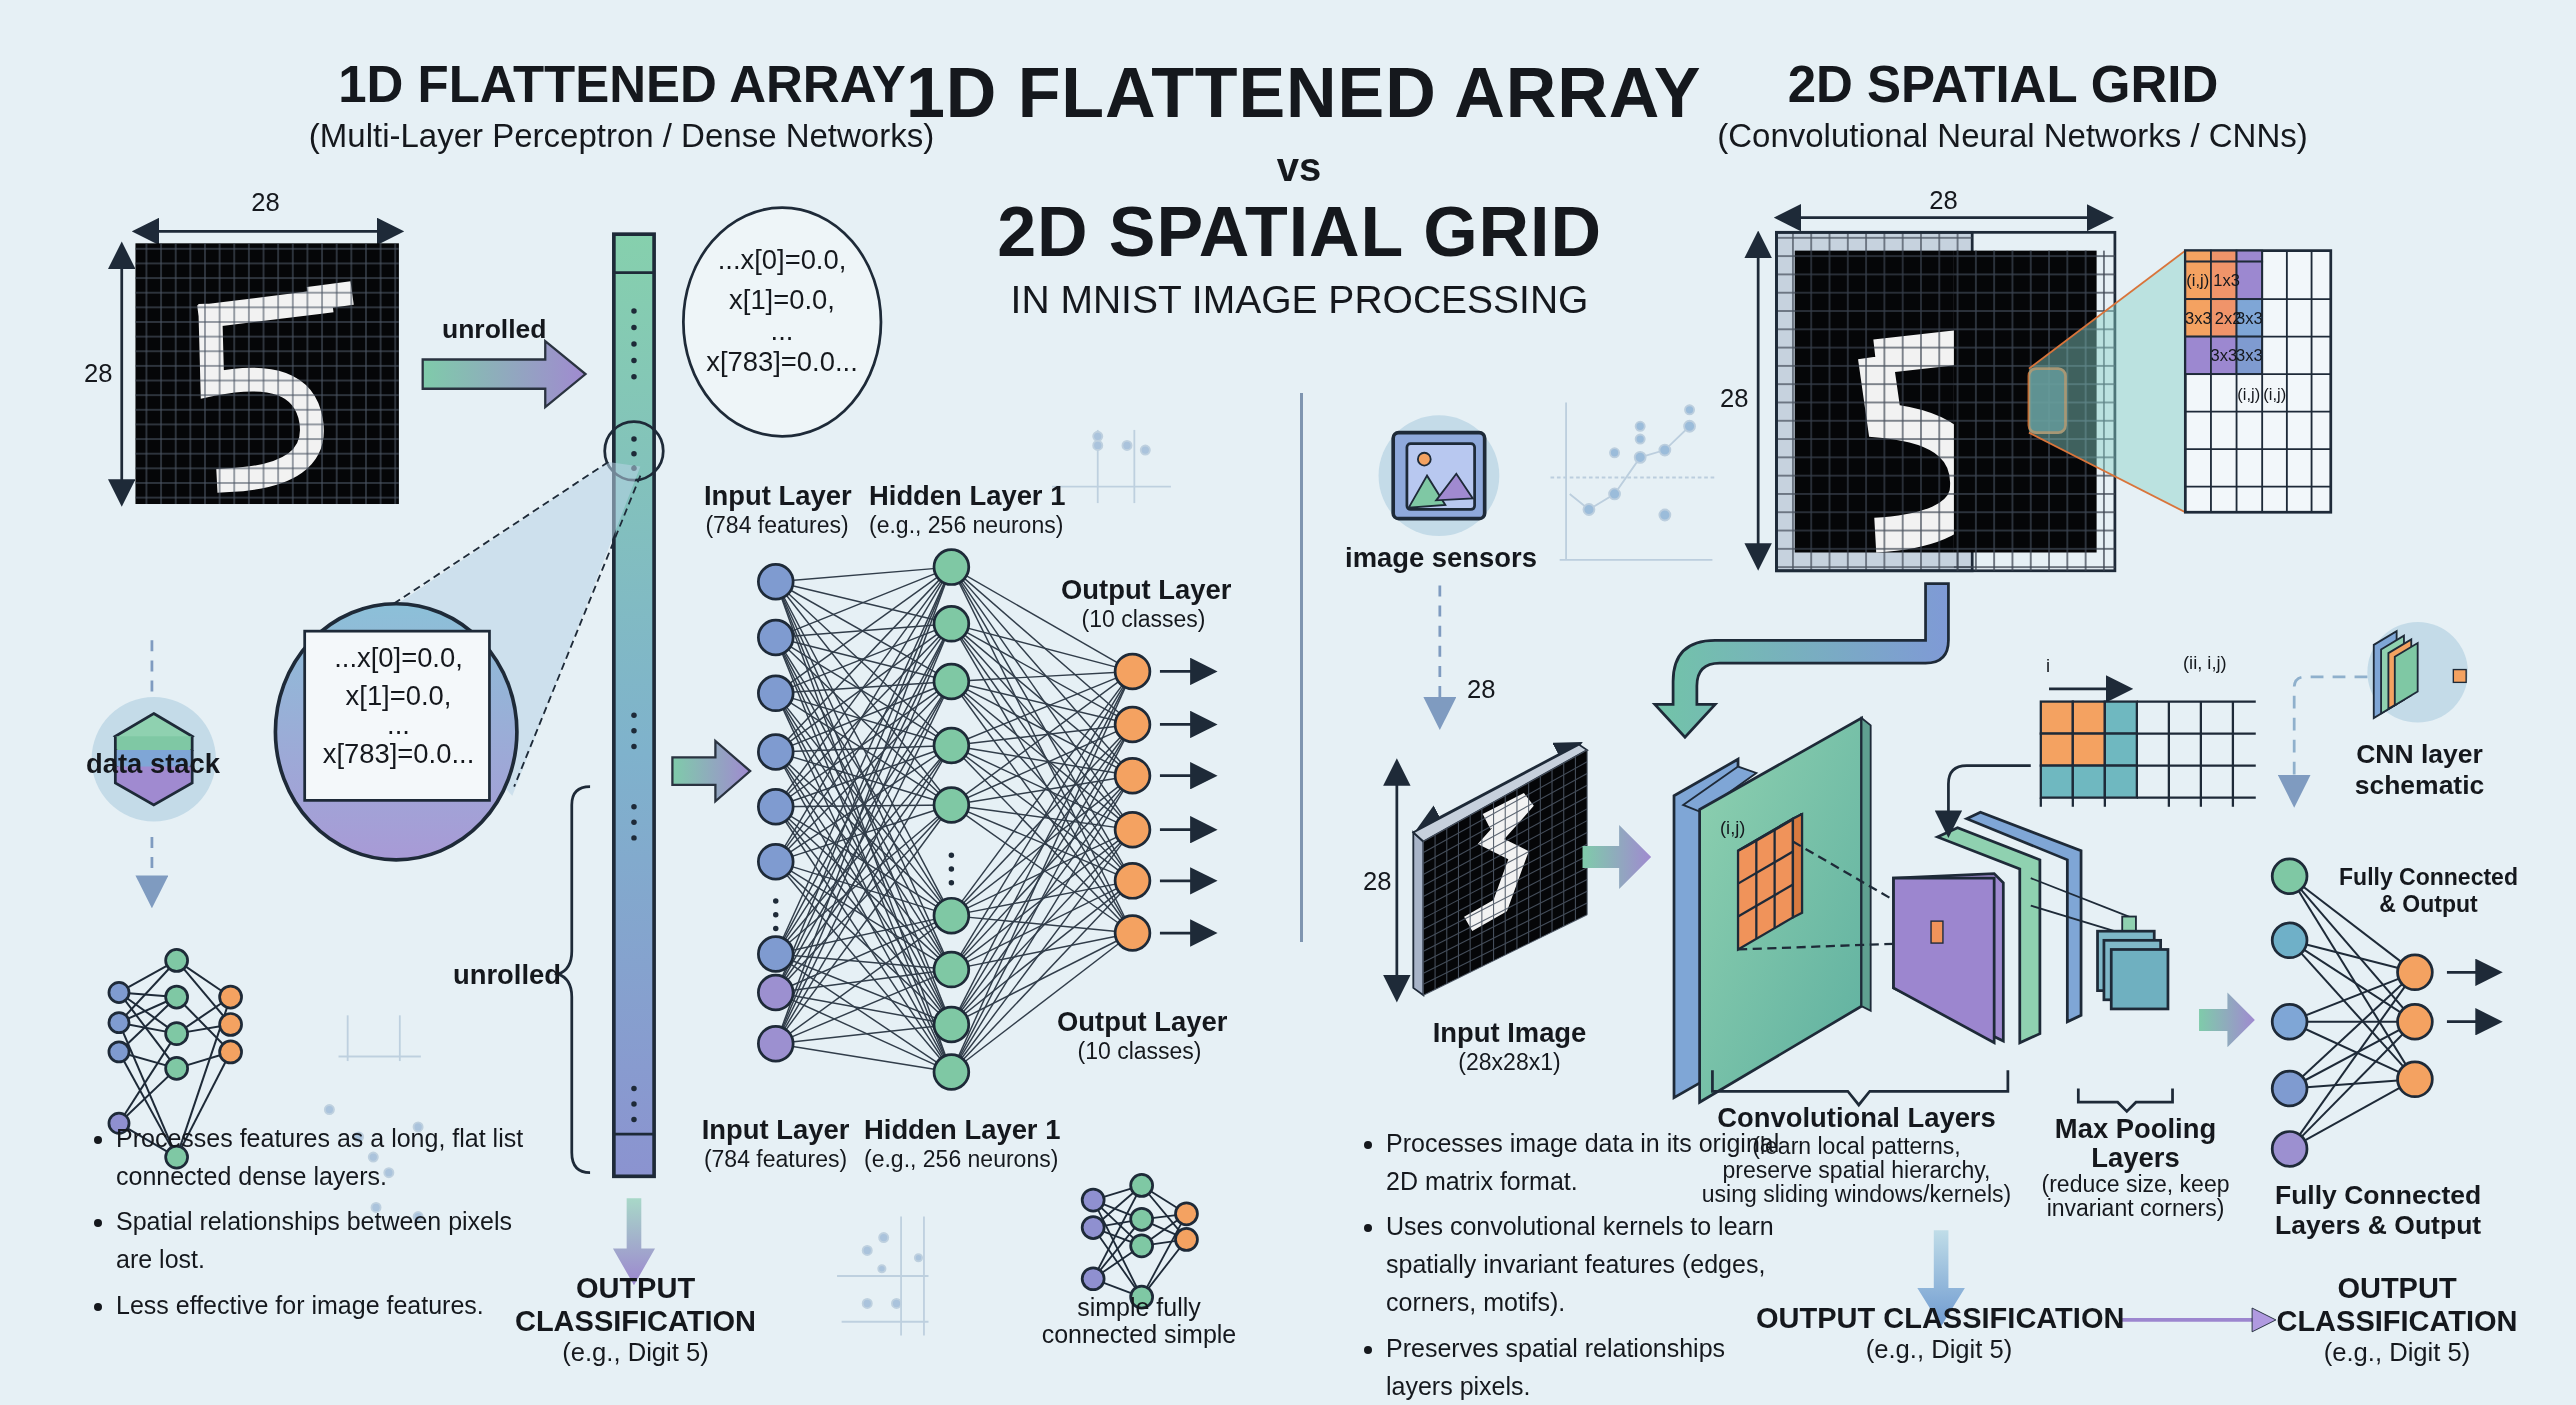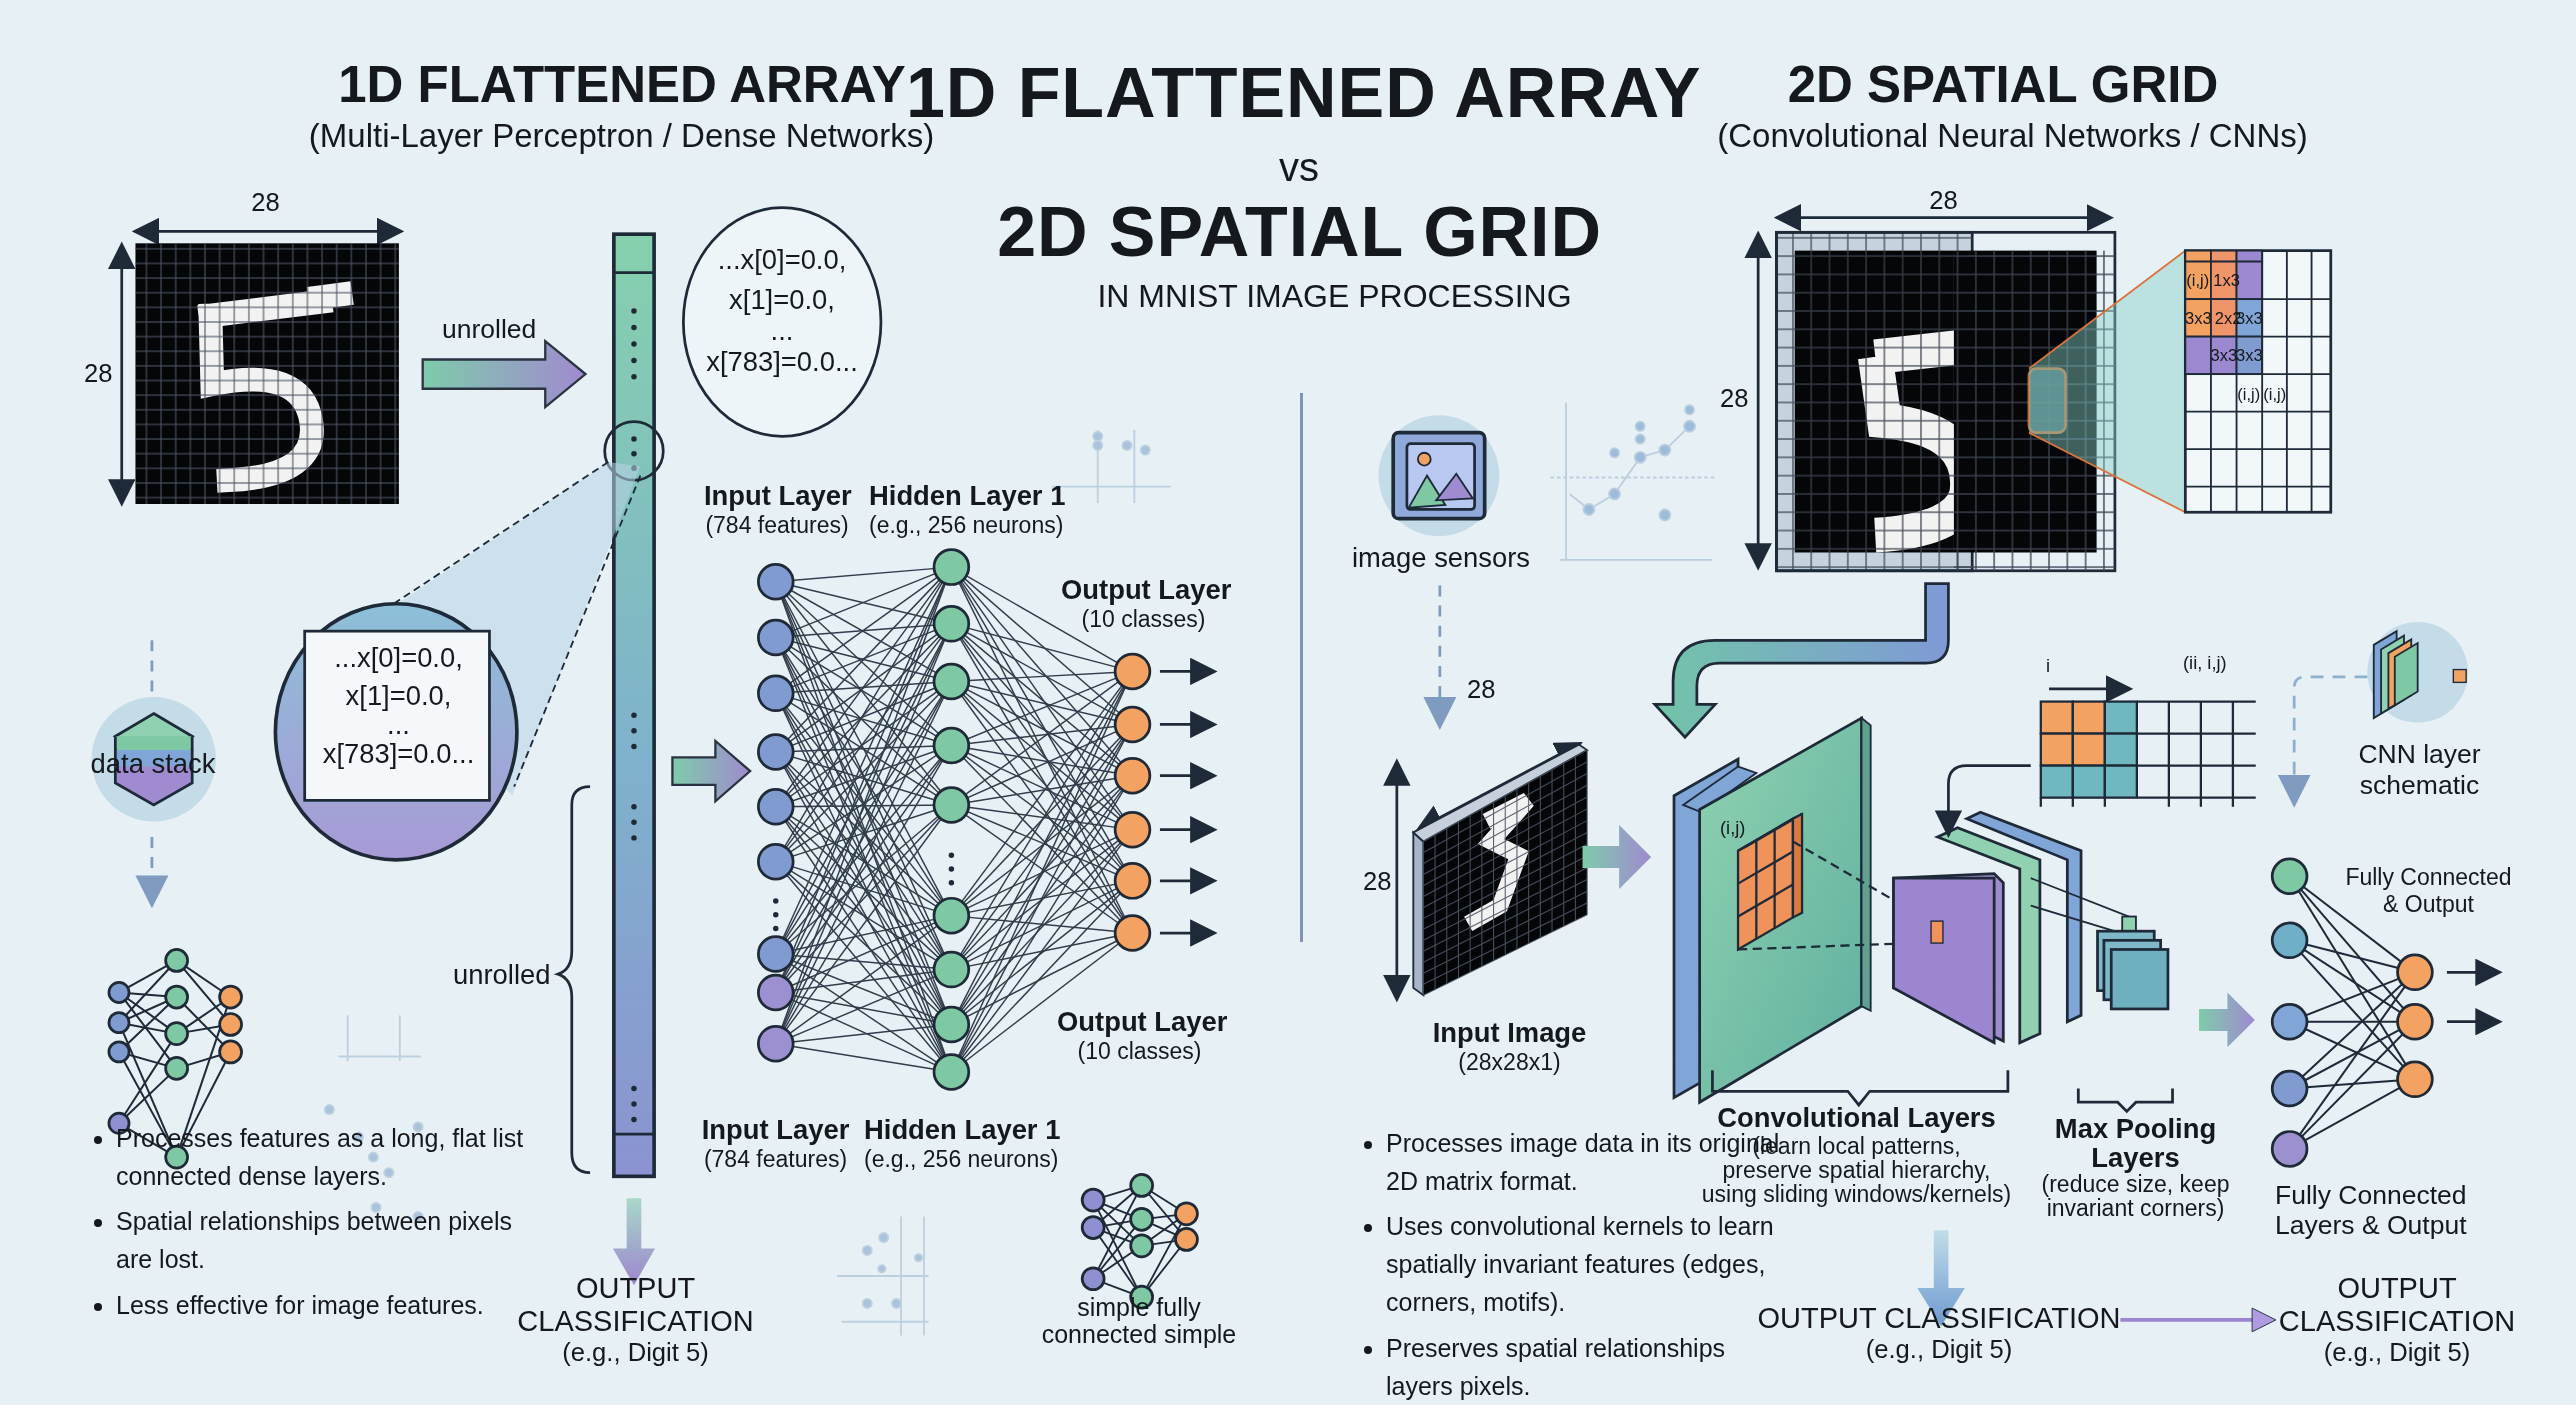--- a/index.html
+++ b/index.html
@@ -1,39 +1,39 @@
 <!DOCTYPE html>
 <html style="font-size:14.6px"><head>
 <meta charset="utf-8">
 <style>
   html,body{margin:0;padding:0;}
   body{width:2576px;height:1405px;overflow:hidden;background:#e6f0f5;font-family:"Liberation Sans","DejaVu Sans",sans-serif;color:#15181d;position:relative;}
   .abs{position:absolute;}
   .t{position:absolute;white-space:nowrap;}
-  .bold{font-weight:normal;}
+  .bold{font-weight:bold;}
   .center{text-align:center;}
   .h-main{font-size:70px;font-weight:bold;letter-spacing:0.9px;}
   .h-side{font-size:51px;font-weight:bold;}
   .sub{font-size:33px;}
   .lbl{font-size:27.4px;font-weight:bold;}
   .lbl-sub{font-size:23px;}
   .bullets{position:absolute;margin:8px;padding-left:24px;font-size:25px;line-height:38px;}
   .bullets li{margin-bottom:7.3px;}
   svg{position:absolute;overflow:visible;}
 </style>
 </head>
 <body>
 
 <div class="t h-side center" style="left:302px;top:55px;width:640px;">1D FLATTENED ARRAY</div>
 <div class="t sub center" style="left:274px;top:117px;width:695px;">(Multi-Layer Perceptron / Dense Networks)</div>
 
 <div class="t h-main center" style="left:906px;top:53px;width:787px;">1D FLATTENED ARRAY</div>
 <div class="t bold center" style="left:1189px;top:145px;width:220px;font-size:40px;">vs</div>
 <div class="t h-main center" style="left:906px;top:192px;width:787px;">2D SPATIAL GRID</div>
-<div class="t center" style="left:941px;top:278px;width:787px;font-size:32px;">IN MNIST IMAGE PROCESSING</div>
+<div class="t center" style="left:906px;top:278px;width:787px;font-size:39px;">IN MNIST IMAGE PROCESSING</div>
 
 <div class="t h-side center" style="left:1683px;top:55px;width:640px;">2D SPATIAL GRID</div>
 <div class="t sub center" style="left:1665px;top:117px;width:695px;">(Convolutional Neural Networks / CNNs)</div>
 
 <div class="abs" style="left:1300px;top:393px;width:2.7px;height:549px;background:#7f95b0;"></div>
 
 <svg style="left:0;top:0;" width="2576" height="1405" viewBox="0 0 2816 1536">
   <defs>
     <linearGradient id="gArrow" x1="0" x2="1" y1="0" y2="0">
         <stop offset="0" stop-color="#7fcbaa"></stop>

